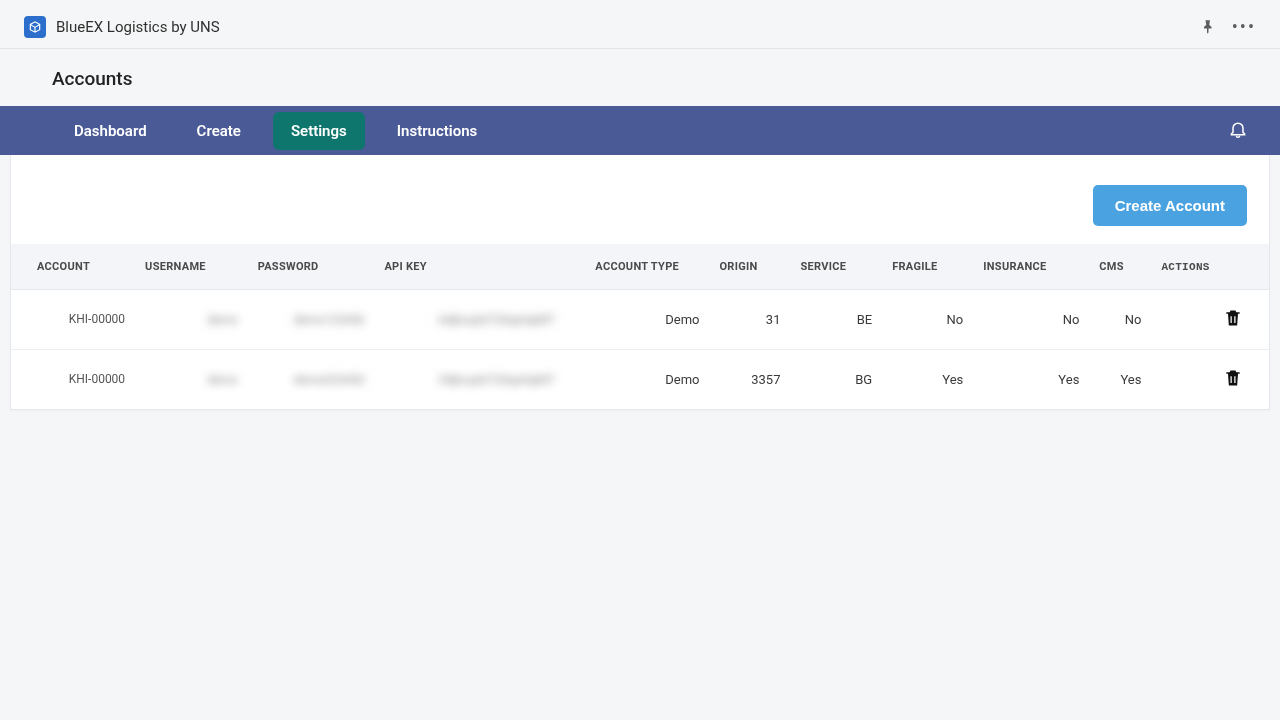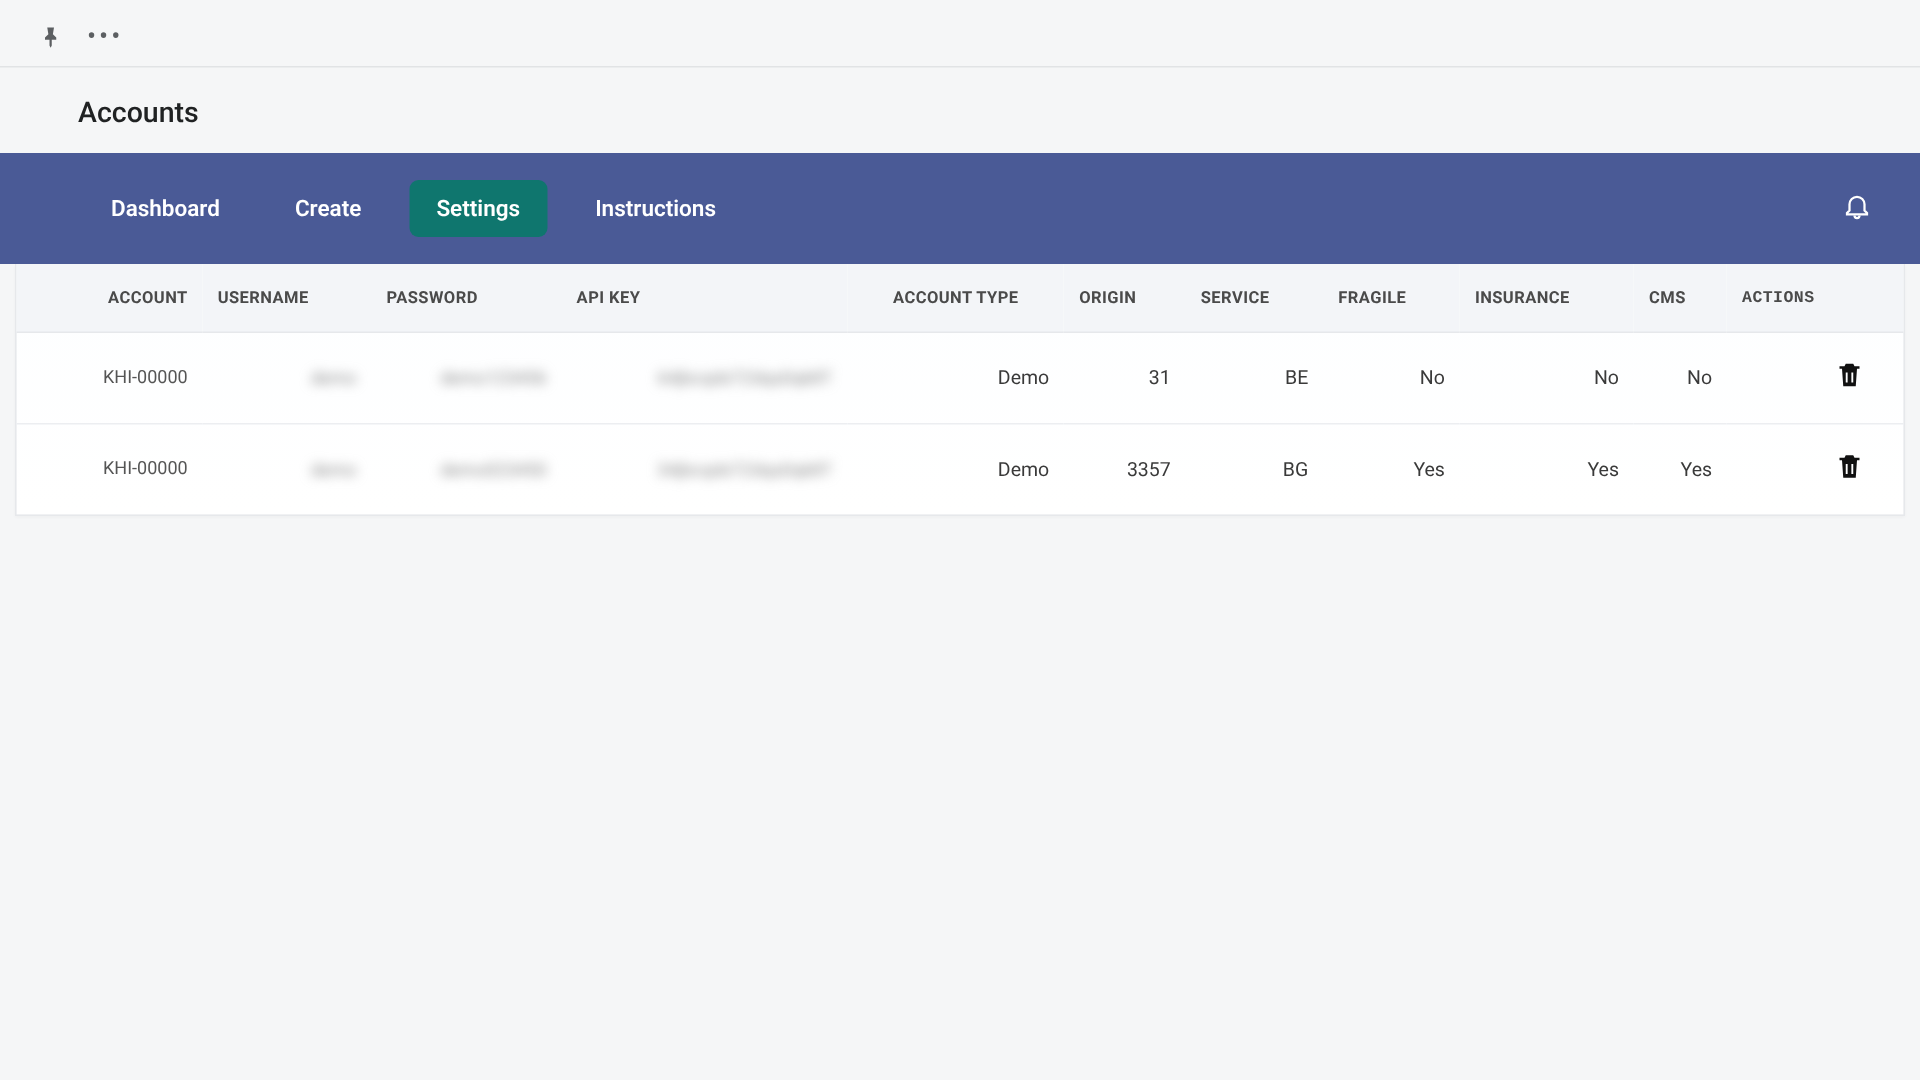--- a/index.html
+++ b/index.html
@@ -25,21 +25,21 @@
   .dots { font-size: 18px; letter-spacing: 2px; line-height: 1; }
 
   
   .page-heading { padding: 18px 38px 16px 52px; font-size: 19px; font-weight: 500; color: #202223; }
 
   
   .navbar {
     background: #4a5a96;
     display: flex; align-items: center; justify-content: space-between;
     padding: 0 32px 0 56px;
-    height: 74px;
+    height: 49px;
   }
   .nav-tabs { display: flex; align-items: center; gap: 14px; }
   .nav-tab {
     color: #ffffff; font-size: 15px; font-weight: 600;
     padding: 10px 18px; border-radius: 6px; cursor: pointer;
   }
   .nav-tab.active { background: #0f766e; }
   .nav-bell svg { width: 20px; height: 20px; fill: none; stroke: #fff; stroke-width: 1.8; }
 
   
@@ -62,21 +62,21 @@
 
   
   table { width: 100%; border-collapse: collapse; }
   thead th {
     background: #f3f5f8;
     font-size: 11px; font-weight: 700; letter-spacing: 0.3px;
     color: #4a4a4a; text-transform: uppercase;
     padding: 16px 10px; text-align: left;
     border-bottom: 1px solid #e6e8eb;
   }
-  thead th:first-child { padding-left: 26px; text-align: right; }
+  thead th:first-child { padding-left: 26px; }
   thead th:last-child { padding-right: 26px; text-align: left; font-family: Liberation Mono, monospace; }
   thead th.center { text-align: center; }
   tbody td {
     font-size: 13px; color: #3a3a3a;
     padding: 18px 10px;
     border-bottom: 1px solid #eceef1;
     vertical-align: middle;
     text-align: right;
   }
   tbody td:first-child { padding-left: 26px; }
@@ -84,20 +84,28 @@
   tbody tr:last-child td { border-bottom: none; }
   .acct-cell { font-size: 12px; color: #555; line-height: 1.3; max-width: 70px; }
   .blurred { filter: blur(4px); color: #8a8a8a; font-size: 12px; user-select: none; white-space: nowrap; }
   .trash-btn { cursor: pointer; display: inline-flex; }
   .trash-btn svg { width: 20px; height: 20px; fill: #111; }
 </style>
 </head>
 <body>
 
 <div class="appbar">
+  <div class="appbar-left">
+    <span class="app-icon">
+      <svg viewBox="0 0 24 24">
+          <path d="M12 2 3 7v10l9 5 9-5V7l-9-5zm0 2.3 6.5 3.6L12 11.5 5.5 7.9 12 4.3zM5 9.3l6 3.4v6.7l-6-3.3V9.3zm8 10.1v-6.7l6-3.4v6.8l-6 3.3z"></path>
+        </svg>
+    </span>
+    <span class="app-title">BlueEX Logistics by UNS</span>
+  </div>
   <div class="appbar-right">
     <span class="icon-btn">
       <svg viewBox="0 0 24 24">
           <path d="M14 3h-4l1 6-3 3v2h4v5l1 2 1-2v-5h4v-2l-3-3 1-6z"></path>
         </svg>
     </span>
     <span class="icon-btn dots">•••</span>
   </div>
 </div>
 
@@ -112,20 +120,23 @@
     </div>
   <span class="nav-bell">
     <svg viewBox="0 0 24 24">
         <path d="M18 16v-5a6 6 0 10-12 0v5l-2 2v1h16v-1l-2-2z"></path>
         <path d="M10 20a2 2 0 004 0"></path>
       </svg>
   </span>
 </div>
 
 <div class="card">
+  <div class="card-top">
+    <button class="btn-primary">Create Account</button>
+  </div>
   <table>
     <thead>
       <tr>
         <th>ACCOUNT</th>
         <th>USERNAME</th>
         <th>PASSWORD</th>
         <th>API KEY</th>
         <th class="center">ACCOUNT TYPE</th>
         <th>ORIGIN</th>
         <th>SERVICE</th>

